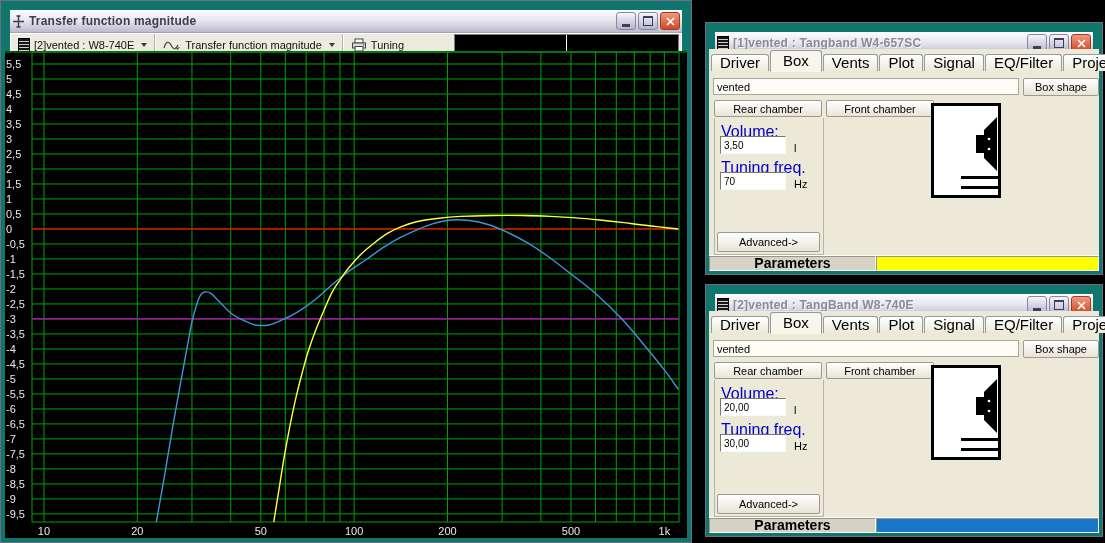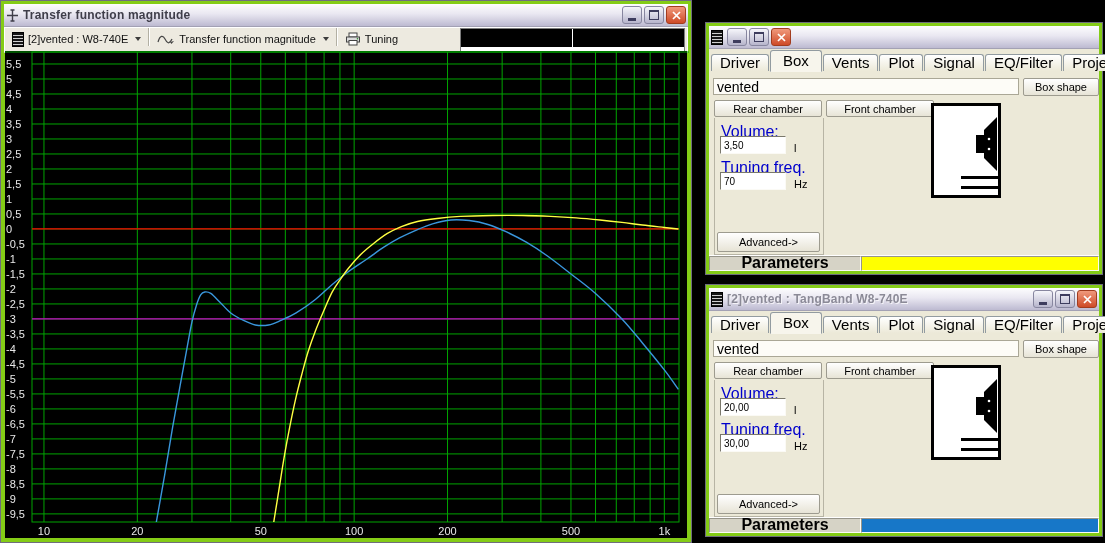--- a/index.html
+++ b/index.html
@@ -1,19 +1,19 @@
 <!DOCTYPE html>
 <html><head>
 <meta charset="utf-8">
 <style>
   html,body{margin:0;padding:0}
   body{width:1105px;height:543px;background:#000;position:relative;overflow:hidden;
        font-family:"Liberation Sans",sans-serif;-webkit-font-smoothing:none}
   .window{position:absolute;box-sizing:border-box;border:1px solid #6f6e7e;
-          background:#84cc16;padding:3px}
+          background:#0f766e;padding:9px}
   #plot-window{left:0;top:0;width:692px;height:543px}
   #win1{left:705px;top:22px;width:398px;height:253px}
   #win2{left:705px;top:284px;width:398px;height:253px}
 
   
   .titlebar{height:22px;display:flex;align-items:center;gap:4px;padding:0 2px;
     background:linear-gradient(180deg,#fdfdfe 0%,#e9e7f1 45%,#bdbad1 100%);
     border-bottom:1px solid #a3a1b4;position:relative}
   .titlebar .title{font-size:12px;font-weight:bold;color:#3f3e4a;flex:1;
     white-space:nowrap;overflow:hidden;letter-spacing:.2px}
@@ -47,21 +47,21 @@
     border-bottom:1px solid #929ba0;display:flex;align-items:flex-end;padding-left:2px}
   .tab{display:inline-block;height:16px;line-height:16px;padding:0 8px;font-size:15px;color:#000;
     background:linear-gradient(180deg,#ffffff,#ece9d8);border:1px solid #929ba0;border-bottom:none;
     border-radius:3px 3px 0 0;margin-right:1px;cursor:default}
   .tab.active{height:20px;line-height:19px;padding:0 12px;background:#f7f5ec;position:relative;
     z-index:2;margin-bottom:-1px;border-bottom:1px solid #f7f5ec}
 
   
   .content{position:absolute;left:3px;right:3px;top:48px;bottom:18px;background:#ece9d8;overflow:hidden}
   .box-name{position:absolute;left:4px;top:7px;width:306px;height:17px;box-sizing:border-box;
-    border:1px solid #aaa796;background:#fdfcf7;font-size:14px;font-family:"Liberation Sans",sans-serif;
+    border:1px solid #aaa796;background:#fdfcf7;font-size:11px;font-family:"Liberation Sans",sans-serif;
     padding:1px 3px;color:#000}
   .xp-btn{position:absolute;box-sizing:border-box;border:1px solid #9d9b8f;border-radius:2px;
     background:linear-gradient(180deg,#ffffff,#e7e4d6);font-size:11px;color:#000;
     font-family:"Liberation Sans",sans-serif;text-align:center;cursor:default;padding:0}
   .box-shape{left:314px;top:7px;width:76px;height:18px}
   .chamber-rear{left:5px;top:29px;width:108px;height:17px}
   .chamber-front{left:117px;top:29px;width:108px;height:17px}
   .param-panel{position:absolute;left:5px;top:47px;width:108px;height:136px;
     border:1px solid #b7b4a4;border-top:none;background:#ece9d8}
   .f-label{position:absolute;left:6px;font-size:16px;color:#0000cc;white-space:nowrap}
@@ -71,22 +71,22 @@
     font-size:10px;font-family:"Liberation Sans",sans-serif;padding:1px 3px;color:#000}
   .in-vol{top:18px}.in-tun{top:54px}
   .f-unit{position:absolute;left:79px;font-size:11px;color:#000}
   .u-vol{top:24px}.u-tun{top:60px}
   .advanced{left:2px;right:2px;bottom:2px;height:20px;width:103px}
   .box-diagram{position:absolute;left:222px;top:32px;width:70px;height:95px}
 
   
   .statusbar{position:absolute;left:3px;right:3px;bottom:3px;height:15px;display:flex;
     background:#d6d3c6;border-top:1px solid #fff}
-  .status-cell{width:152px;box-sizing:border-box;border:1px solid;border-color:#97958a #fcfbf6 #fcfbf6 #97958a;
-    font-size:16px;font-weight:bold;color:#000;text-align:center;line-height:12px;background:#d6d3c6}
+  .status-cell{width:167px;box-sizing:border-box;border:1px solid;border-color:#97958a #fcfbf6 #fcfbf6 #97958a;
+    font-size:14px;font-weight:bold;color:#000;text-align:center;line-height:12px;background:#d6d3c6}
   .progress{flex:1;box-sizing:border-box;border:1px solid;border-color:#97958a #fcfbf6 #fcfbf6 #97958a;
     background:#d6d3c6}
   .progress .fill{width:100%;height:100%}
 
   
   .icon-svg{display:block}
 </style>
 </head>
 <body>
 
@@ -245,20 +245,21 @@
           <text x="565.9611483437232" y="484" text-anchor="middle">500</text>
           <text x="659.3360577865853" y="484" text-anchor="middle">1k</text>
         </g>
       </svg>
   </div>
 </div>
 
 <div class="window child" id="win1">
   <div class="titlebar">
     <span class="win-icon"></span>
+    <span class="title">[1]vented : Tangband W4-657SC</span>
     <span class="tb-buttons">
       <span class="tb-btn">
           <span class="g-min"></span>
         </span>
       <span class="tb-btn">
           <span class="g-max"></span>
         </span>
       <span class="tb-btn close">
         <svg width="9" height="9" viewBox="0 0 9 9">
           <path d="M1 1 L8 8 M8 1 L1 8" stroke="#fff" stroke-width="1.7"></path>

